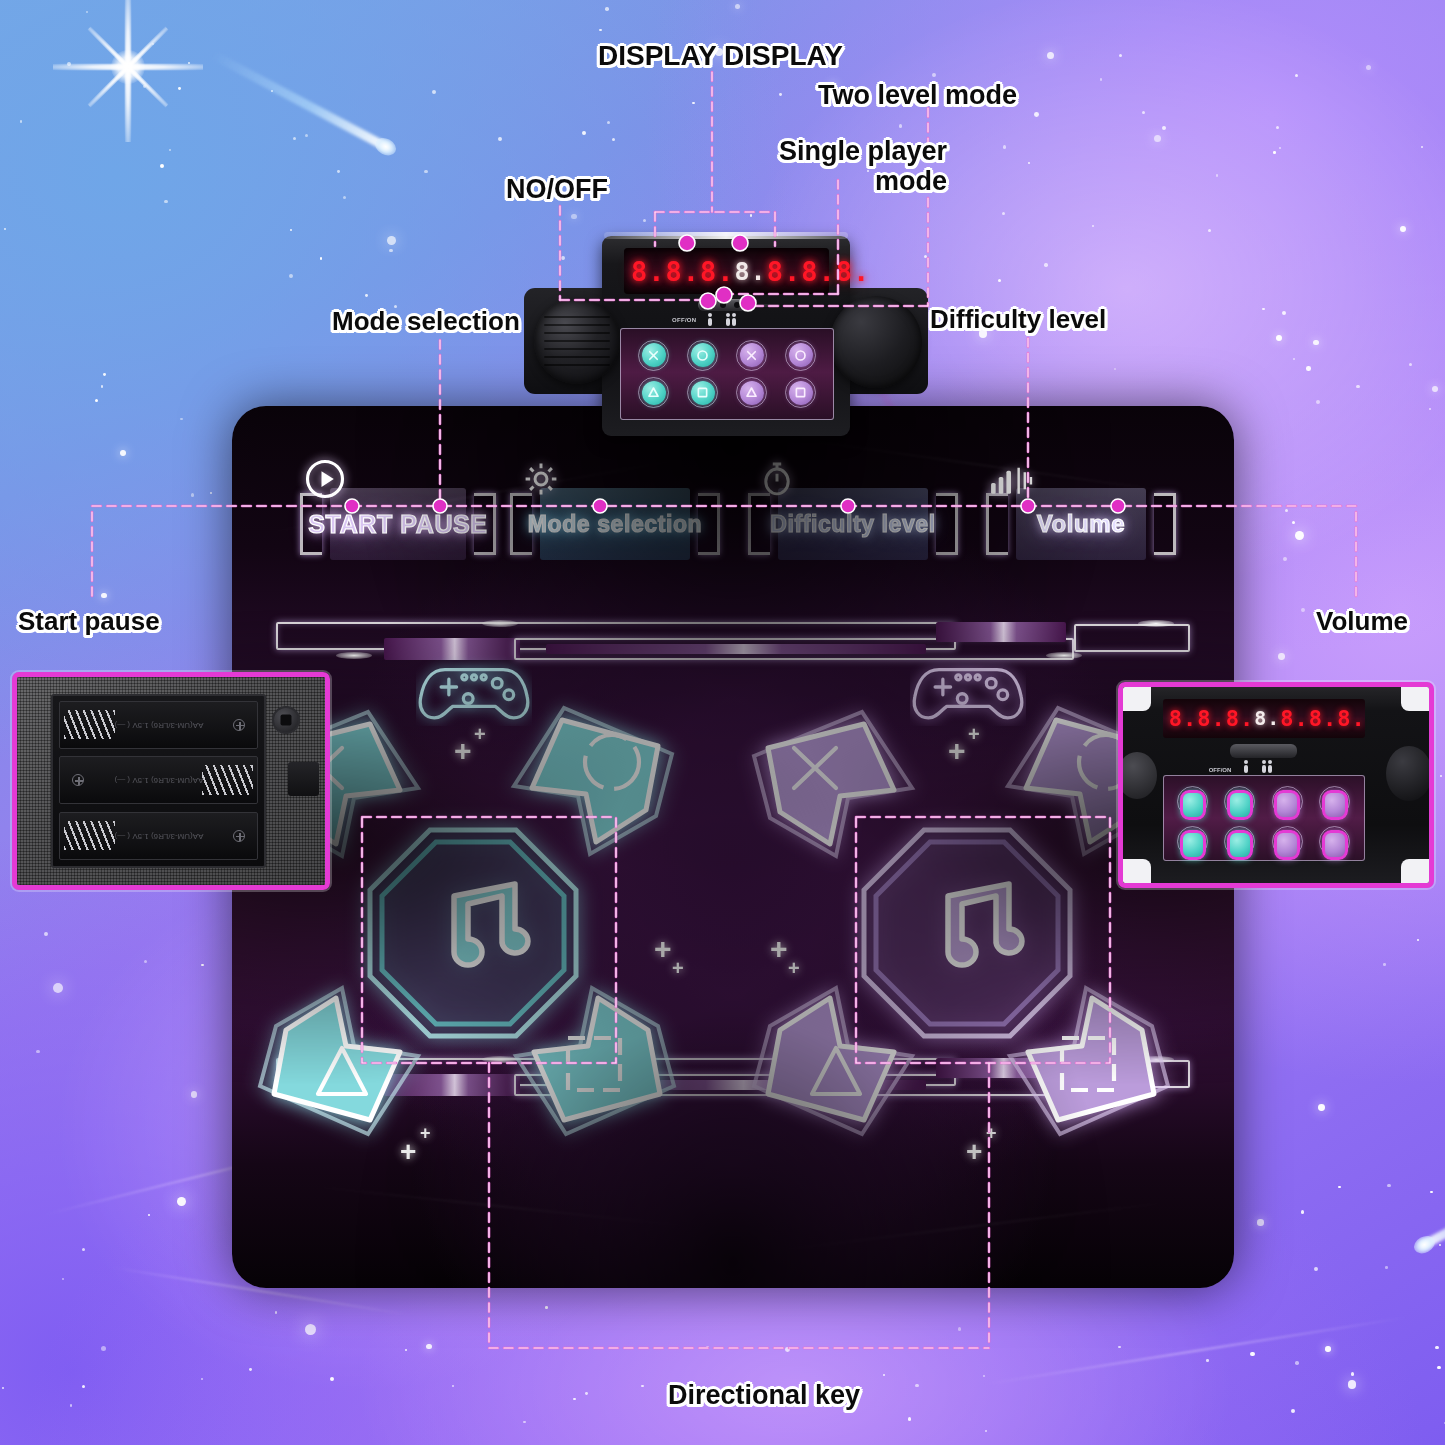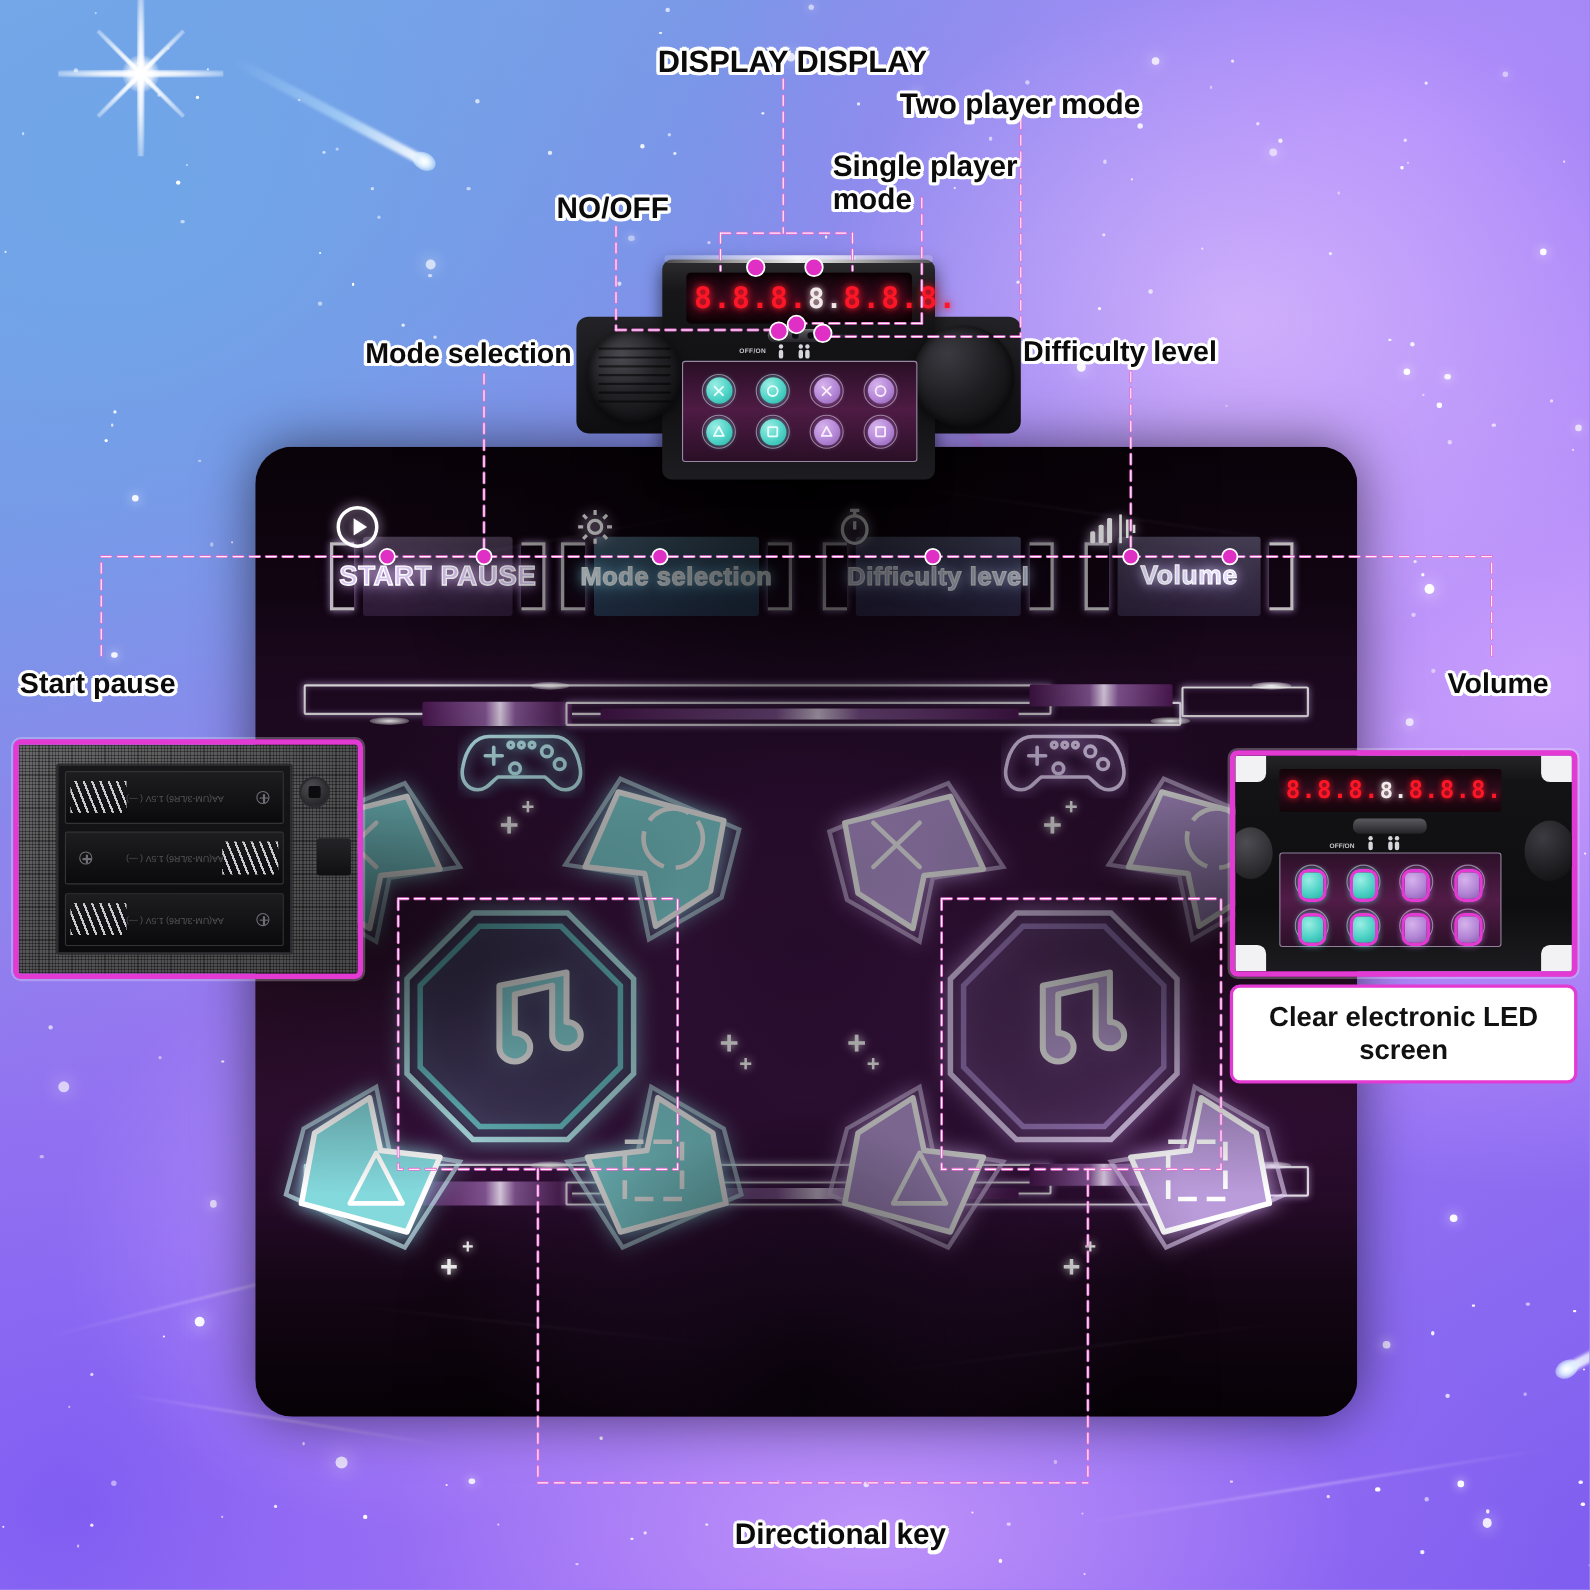--- a/index.html
+++ b/index.html
@@ -945,23 +945,23 @@
         <circle cx="352" cy="506" r="7"></circle>
         <circle cx="600" cy="506" r="7"></circle>
         <circle cx="848" cy="506" r="7"></circle>
         <circle cx="1118" cy="506" r="7"></circle>
       </g>
     </svg>
   </div>
 
   <div class="lbl" style="left:598px; top:40px; font-size:28px;">DISPLAY DISPLAY</div>
 
-  <div class="lbl" style="left:818px; top:80px; font-size:27px;">Two player mode</div>
-
-  <div class="lbl" style="left:757px; top:136px; font-size:27px; text-align:left; width:190px;">Single player
+  <div class="lbl" style="left:818px; top:80px; font-size:27px;">Two level mode</div>
+
+  <div class="lbl" style="left:757px; top:136px; font-size:27px; text-align:right; width:190px;">Single player
 mode</div>
 
   <div class="lbl" style="left:506px; top:174px; font-size:27px;">NO/OFF</div>
 
   <div class="lbl" style="left:332px; top:307px; font-size:26px;">Mode selection</div>
 
   <div class="lbl" style="left:930px; top:305px; font-size:26px;">Difficulty level</div>
 
   <div class="lbl" style="left:18px; top:607px; font-size:26px;">Start pause</div>
 
@@ -1099,17 +1099,15 @@
                 <span class="cap">
               <svg viewBox="0 0 20 20">
                     <rect x="4.5" y="4.5" width="11" height="11" rx="1" fill="none" stroke="#fbeeff" stroke-width="2.2"></rect>
                   </svg>
                 </span>
               </div>
           </div>
         </div>
       </div>
     </div>
-    <div class="cap">Clear electronic
-LED screen</div>
   </div>
 
 </div>
 
 </body></html>

